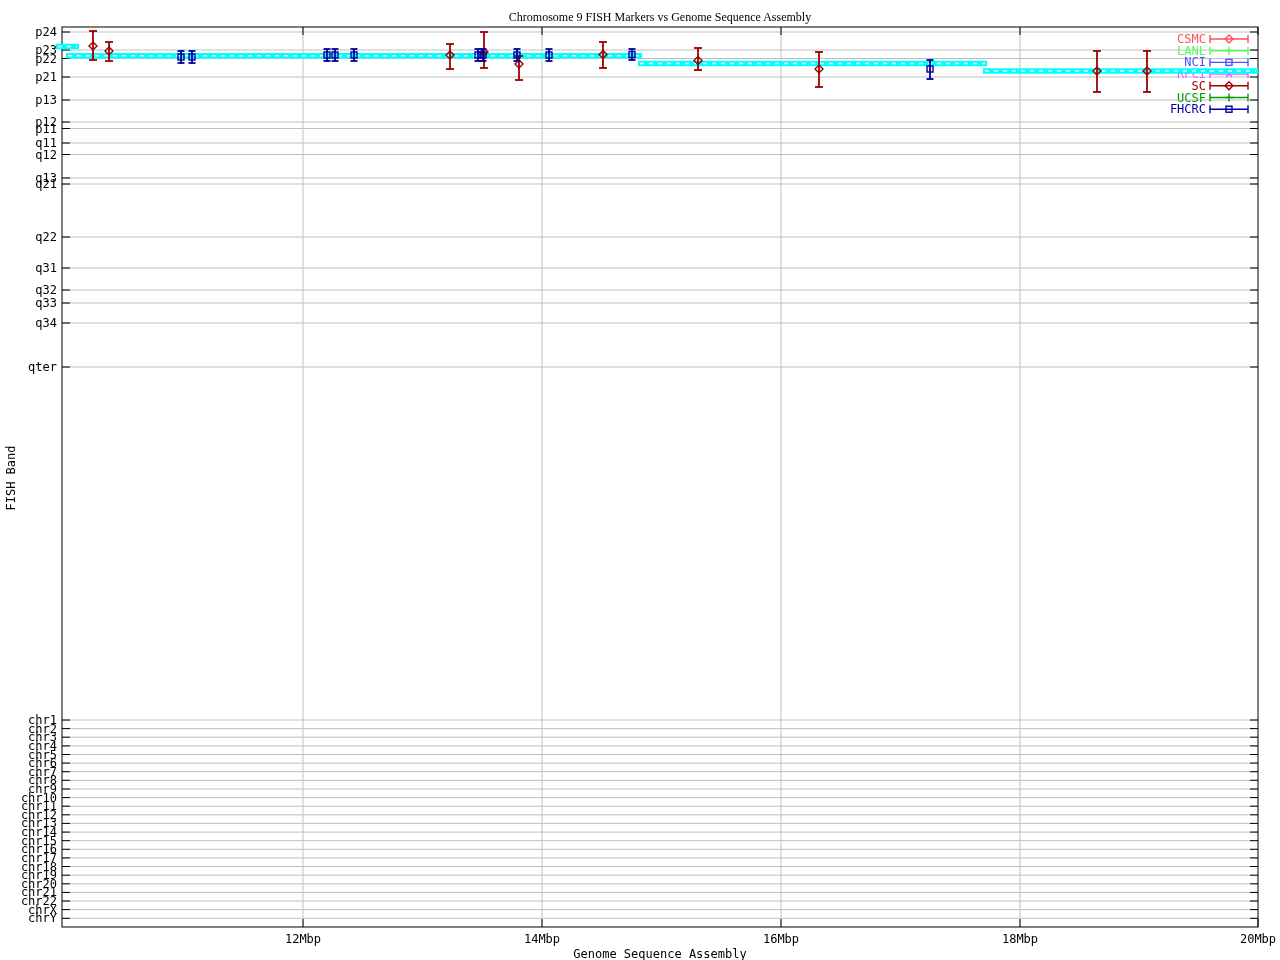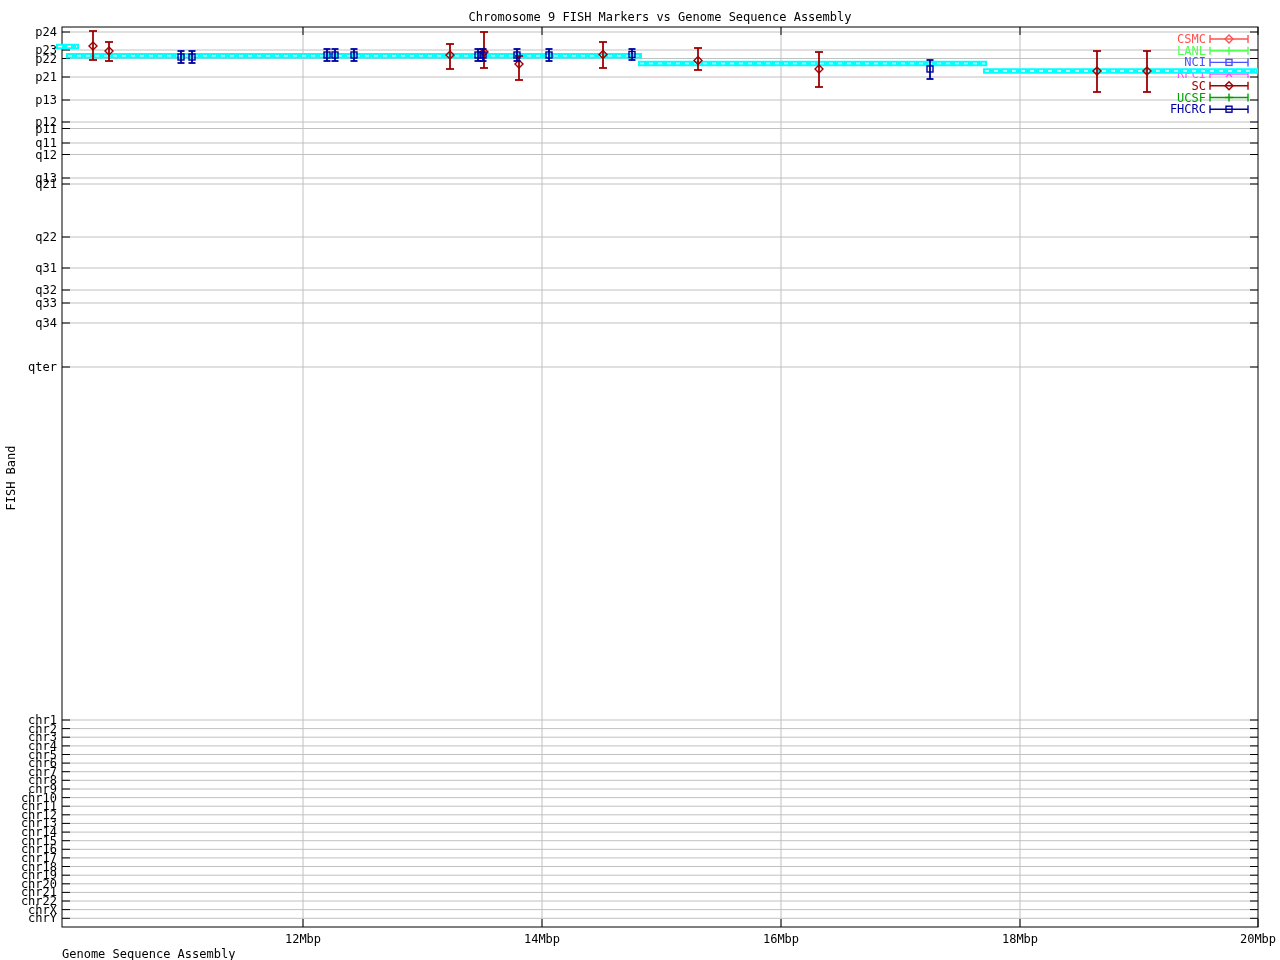--- a/index.html
+++ b/index.html
@@ -1,20 +1,20 @@
 <!DOCTYPE html>
 <html><head>
 <meta charset="utf-8">
 <style>
   html,body{margin:0;padding:0;background:#fff;}
   .chart{position:relative;width:1280px;height:960px;background:#fff;
          font-family:"DejaVu Sans Mono", monospace;color:#000;overflow:hidden;}
   .title{position:absolute;top:10px;left:62px;width:1196px;text-align:center;
-         font-size:12px;white-space:pre;}
-  .xlabel{position:absolute;top:947px;left:62px;width:1196px;font-size:12px;}
+         font-size:12px;white-space:pre;font-family:Liberation Serif, serif;}
+  .xlabel{position:absolute;top:947px;left:62px;width:1196px;text-align:center;font-size:12px;}
   .ylabel{position:absolute;left:-49px;top:471px;width:120px;height:14px;text-align:center;
           font-size:12px;transform:rotate(-90deg);}
   svg{position:absolute;left:0;top:0;}
   svg text{font-family:"DejaVu Sans Mono", monospace;}
 </style>
 </head>
 <body>
 
 <div class="chart">
   <div class="title">Chromosome 9 FISH Markers vs Genome Sequence Assembly</div>

